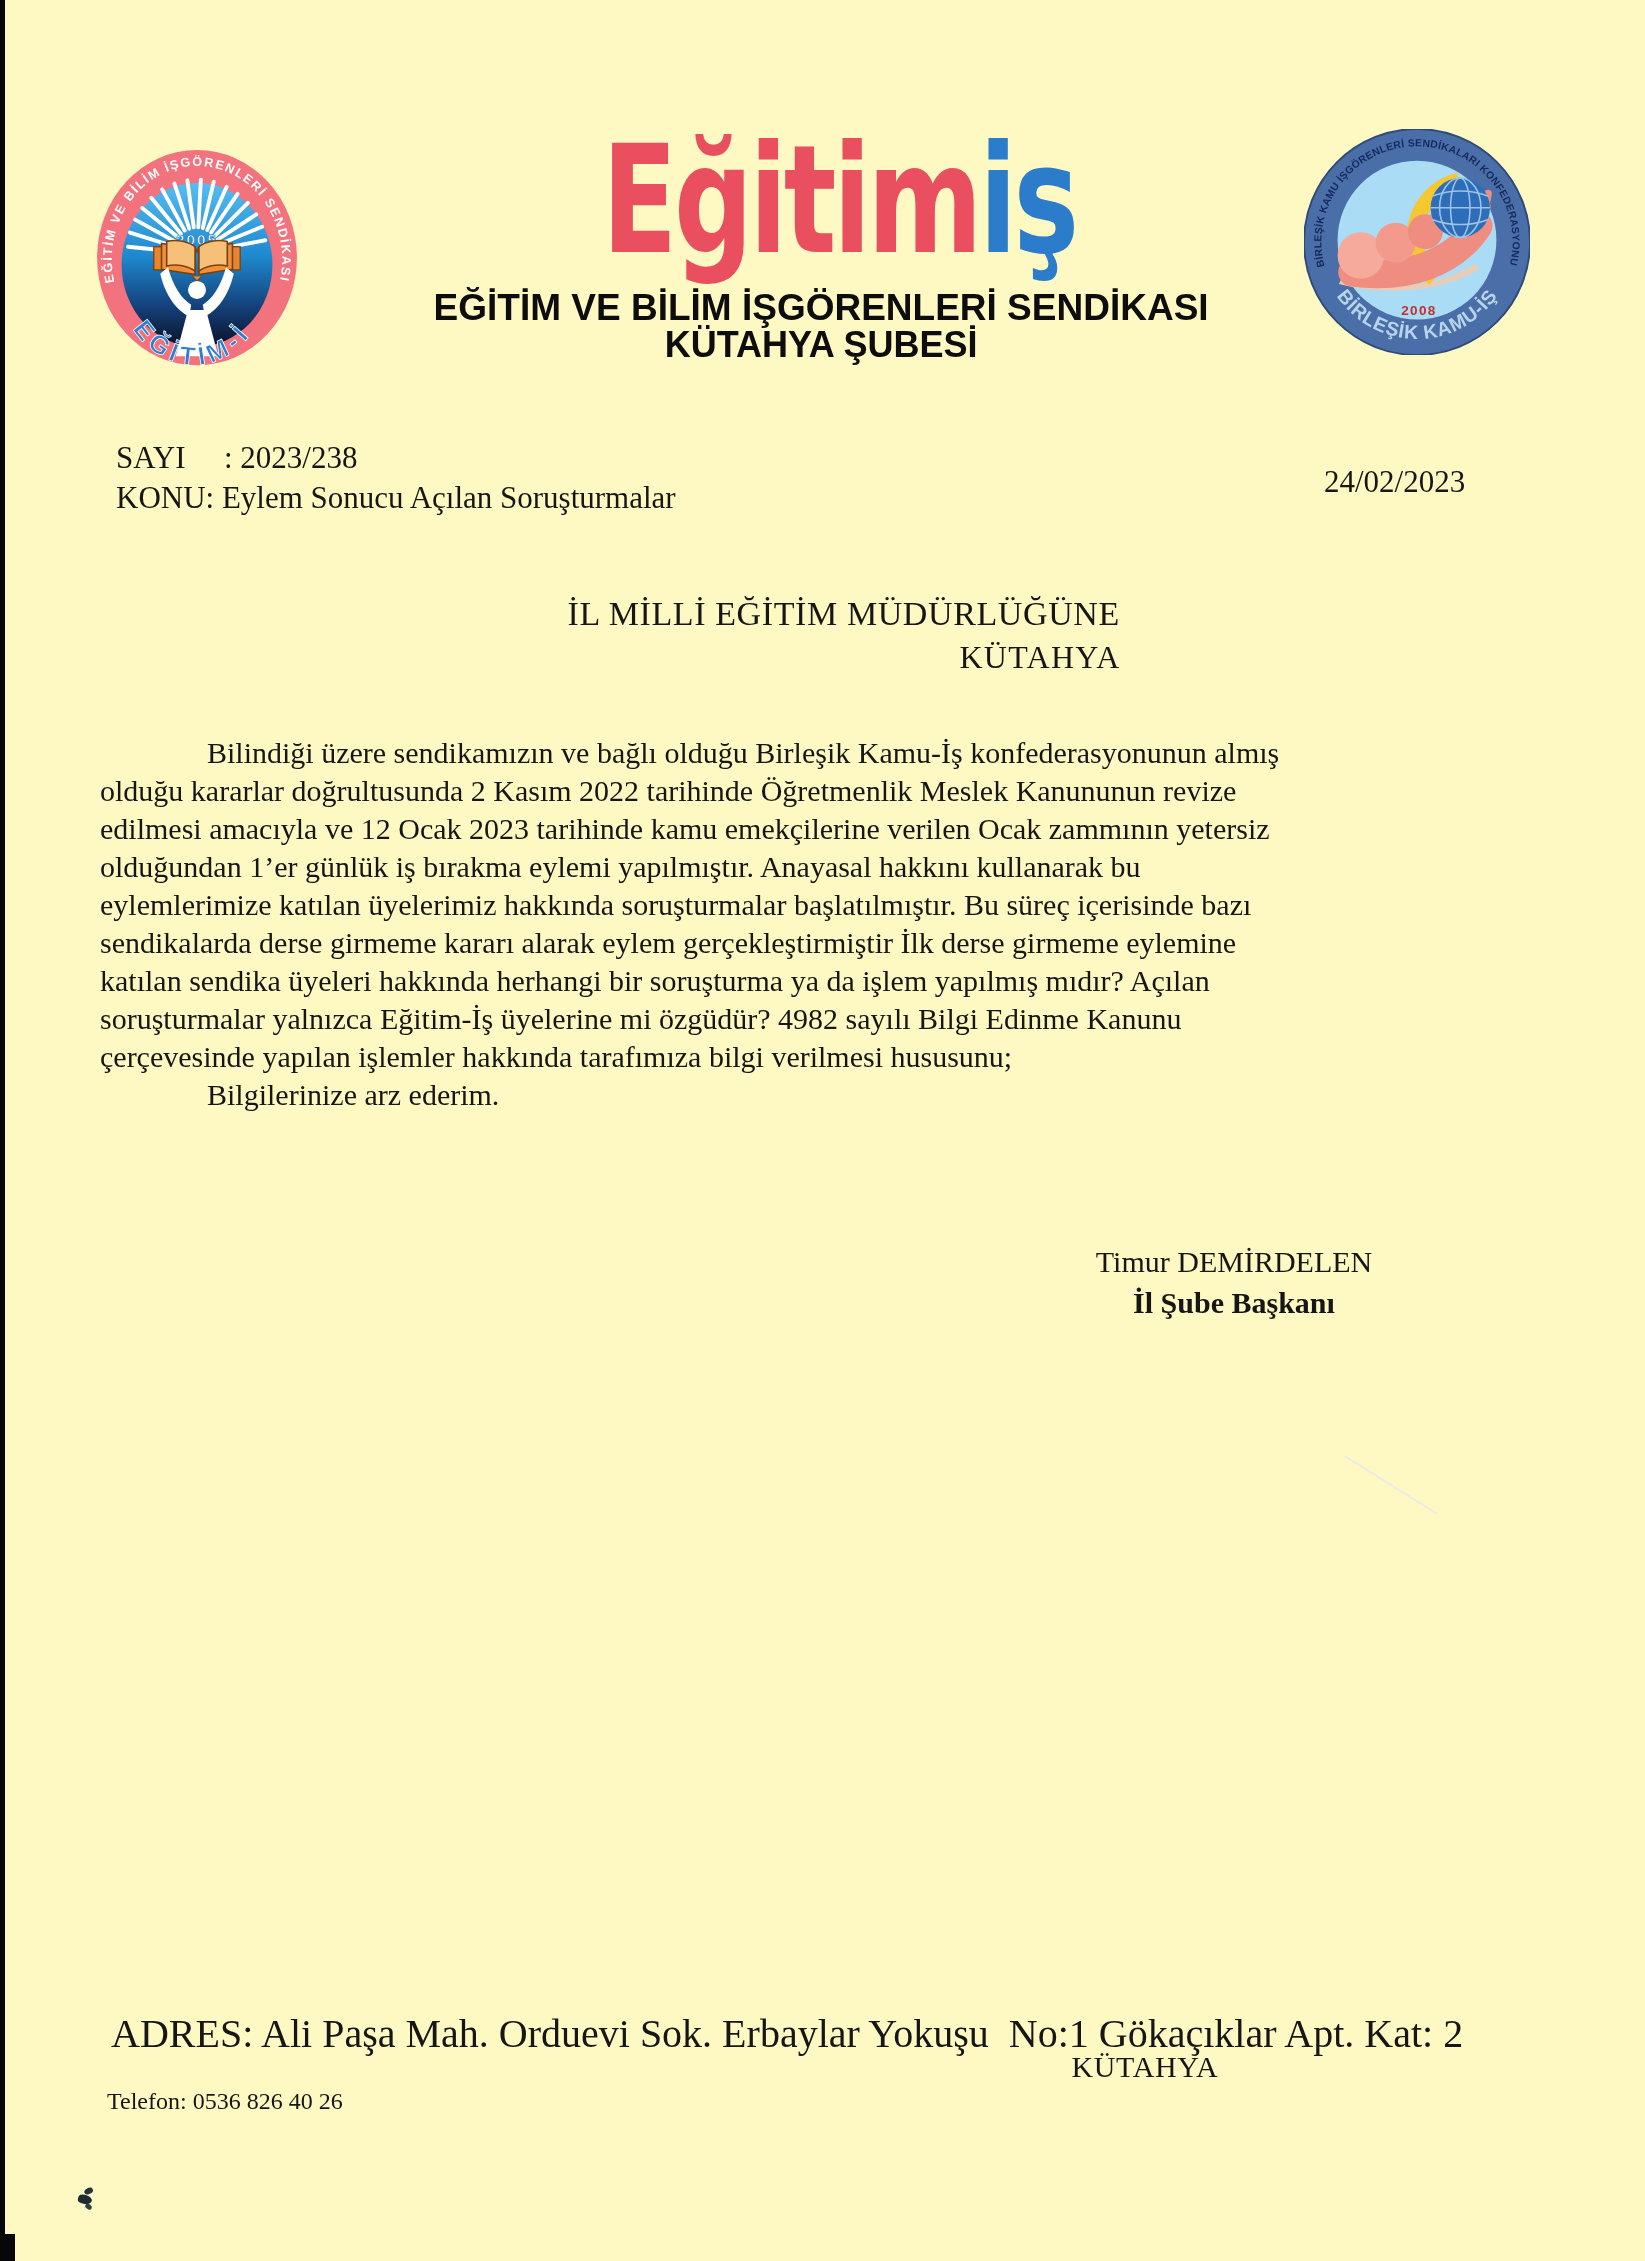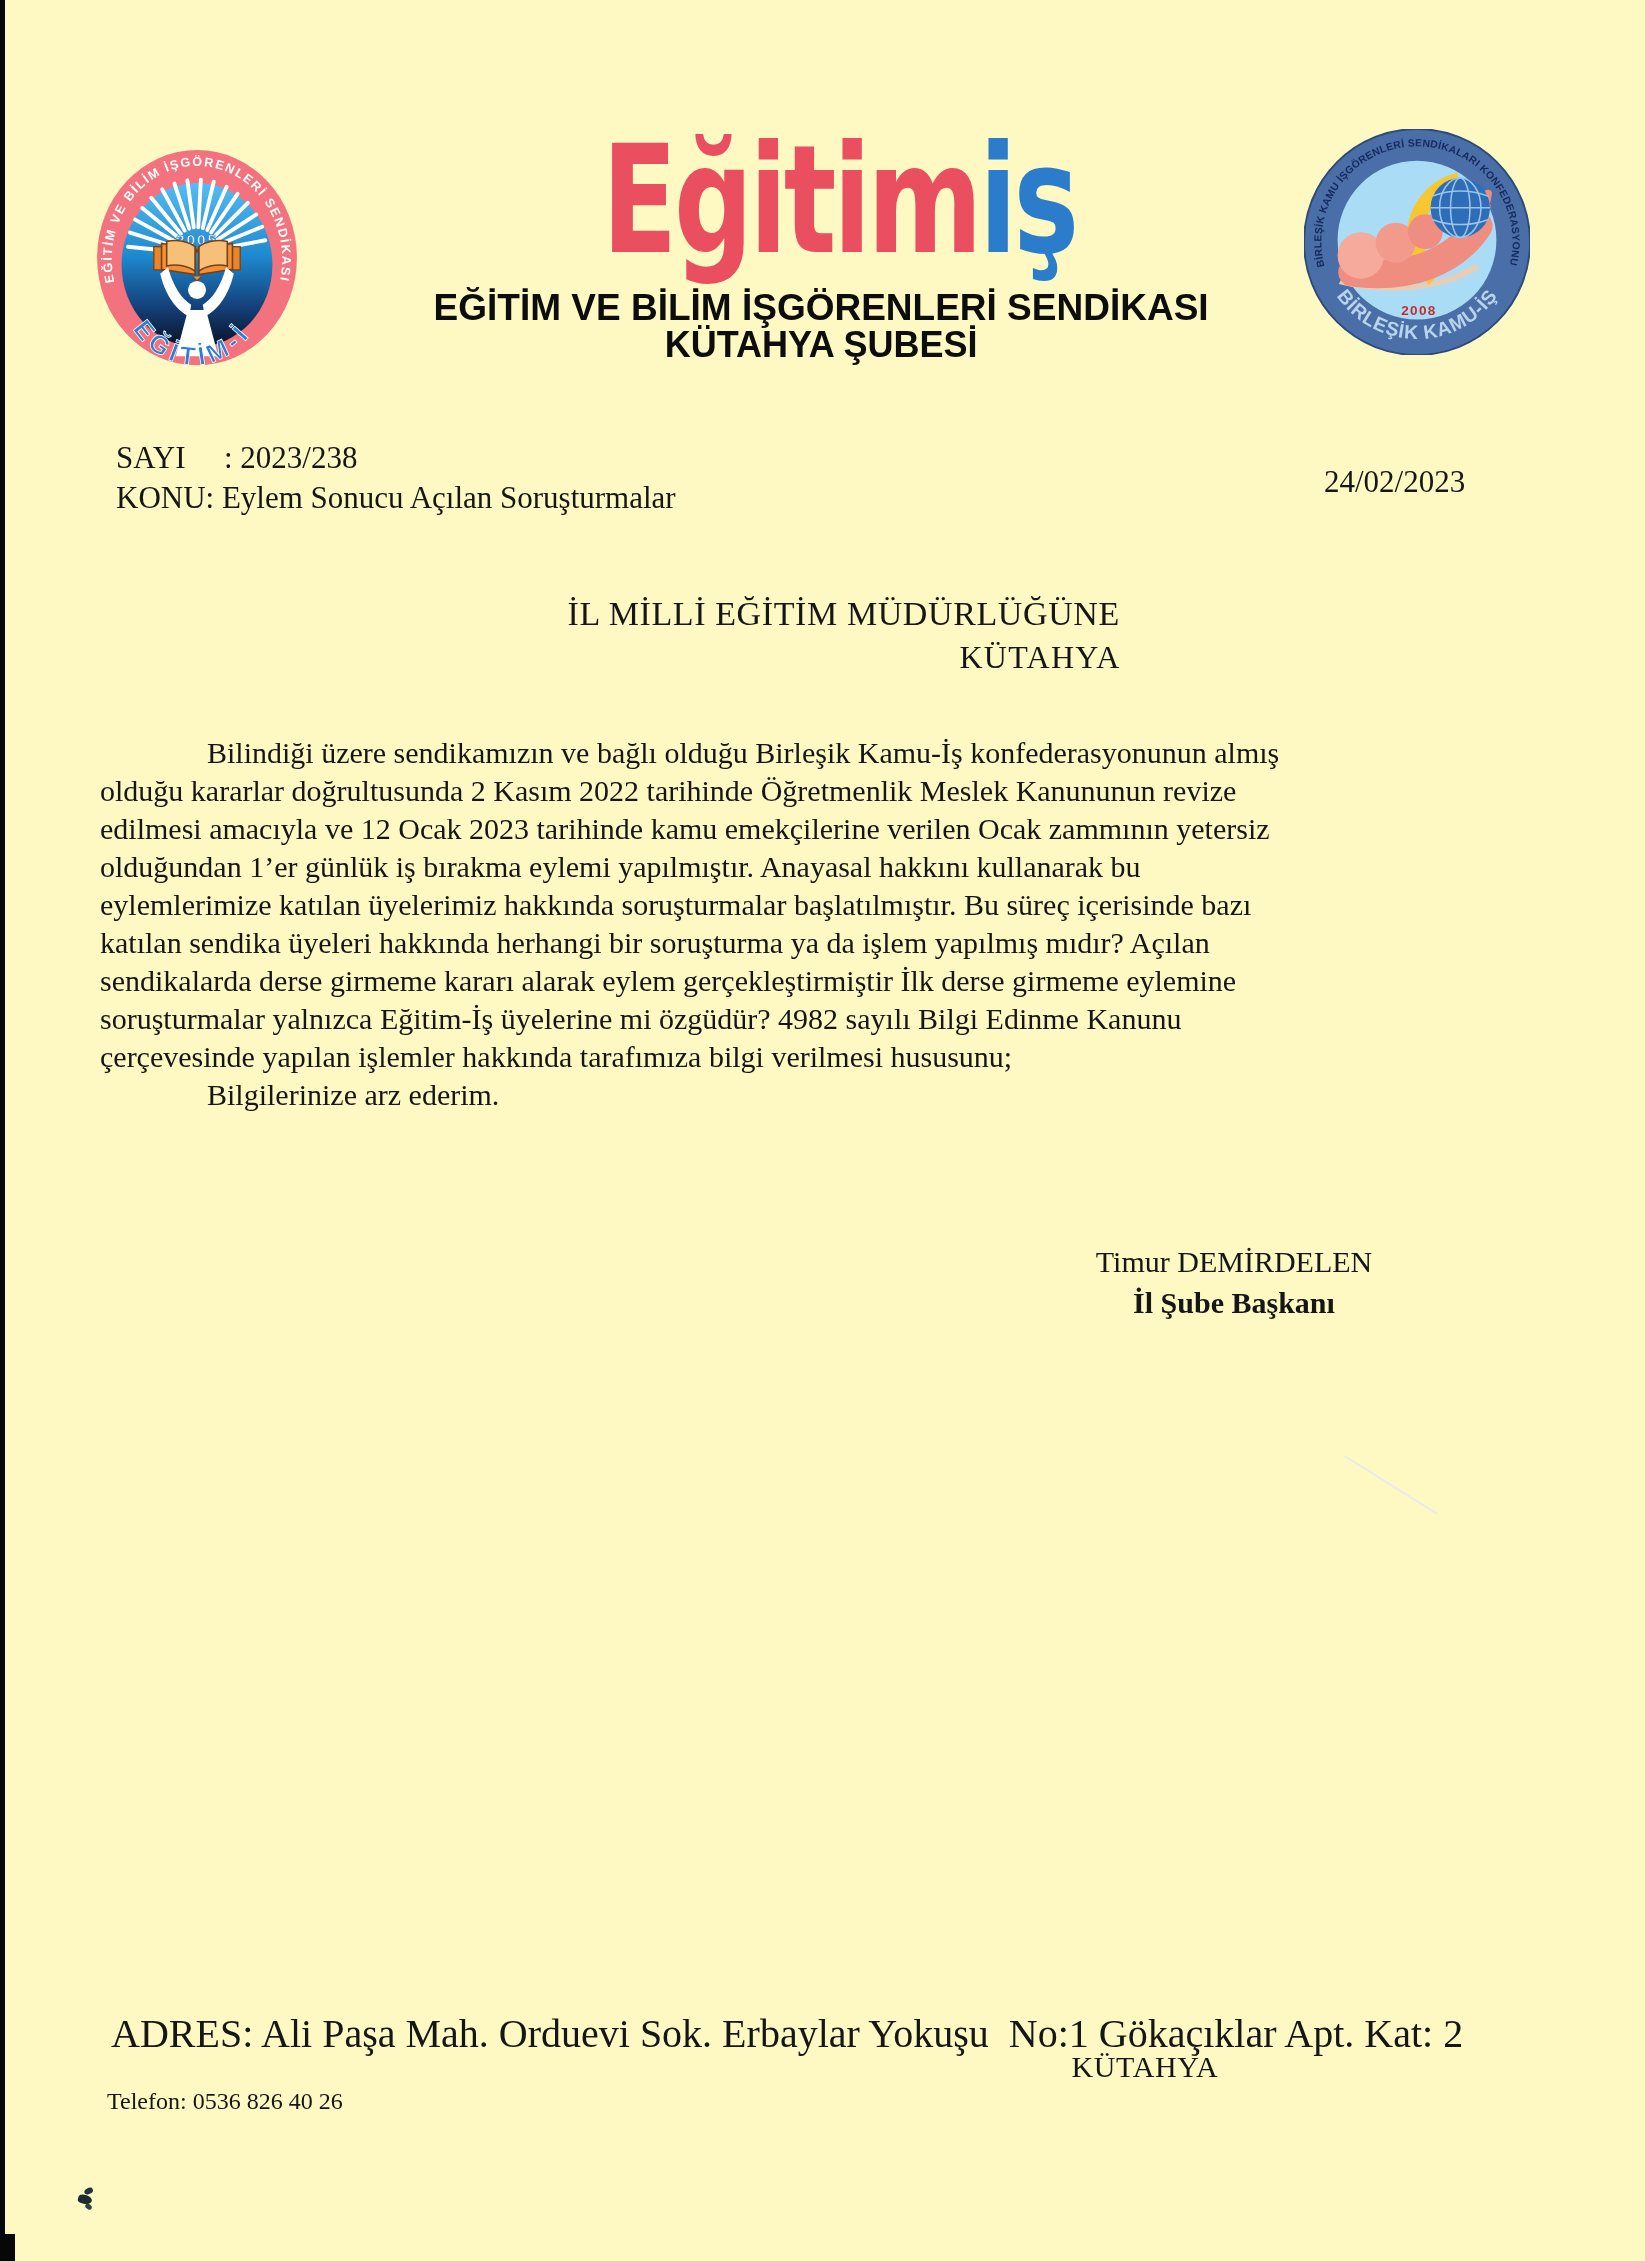--- a/index.html
+++ b/index.html
@@ -207,22 +207,22 @@
 
   <div class="recipient1">İL MİLLİ EĞİTİM MÜDÜRLÜĞÜNE</div>
   <div class="recipient2">KÜTAHYA</div>
 
   <div class="body-block">
     <div class="line indent">Bilindiği üzere sendikamızın ve bağlı olduğu Birleşik Kamu-İş konfederasyonunun almış</div>
     <div class="line">olduğu kararlar doğrultusunda 2 Kasım 2022 tarihinde Öğretmenlik Meslek Kanununun revize</div>
     <div class="line">edilmesi amacıyla ve 12 Ocak 2023 tarihinde kamu emekçilerine verilen Ocak zammının yetersiz</div>
     <div class="line">olduğundan 1’er günlük iş bırakma eylemi yapılmıştır. Anayasal hakkını kullanarak bu</div>
     <div class="line">eylemlerimize katılan üyelerimiz hakkında soruşturmalar başlatılmıştır. Bu süreç içerisinde bazı</div>
+    <div class="line">sendikalarda derse girmeme kararı alarak eylem gerçekleştirmiştir İlk derse girmeme eylemine</div>
     <div class="line">katılan sendika üyeleri hakkında herhangi bir soruşturma ya da işlem yapılmış mıdır? Açılan</div>
-    <div class="line">sendikalarda derse girmeme kararı alarak eylem gerçekleştirmiştir İlk derse girmeme eylemine</div>
     <div class="line">soruşturmalar yalnızca Eğitim-İş üyelerine mi özgüdür? 4982 sayılı Bilgi Edinme Kanunu</div>
     <div class="line">çerçevesinde yapılan işlemler hakkında tarafımıza bilgi verilmesi hususunu;</div>
     <div class="line indent">Bilgilerinize arz ederim.</div>
   </div>
 
   <div class="sig">
     <div class="name">Timur DEMİRDELEN</div>
     <div class="title">İl Şube Başkanı</div>
   </div>
 

